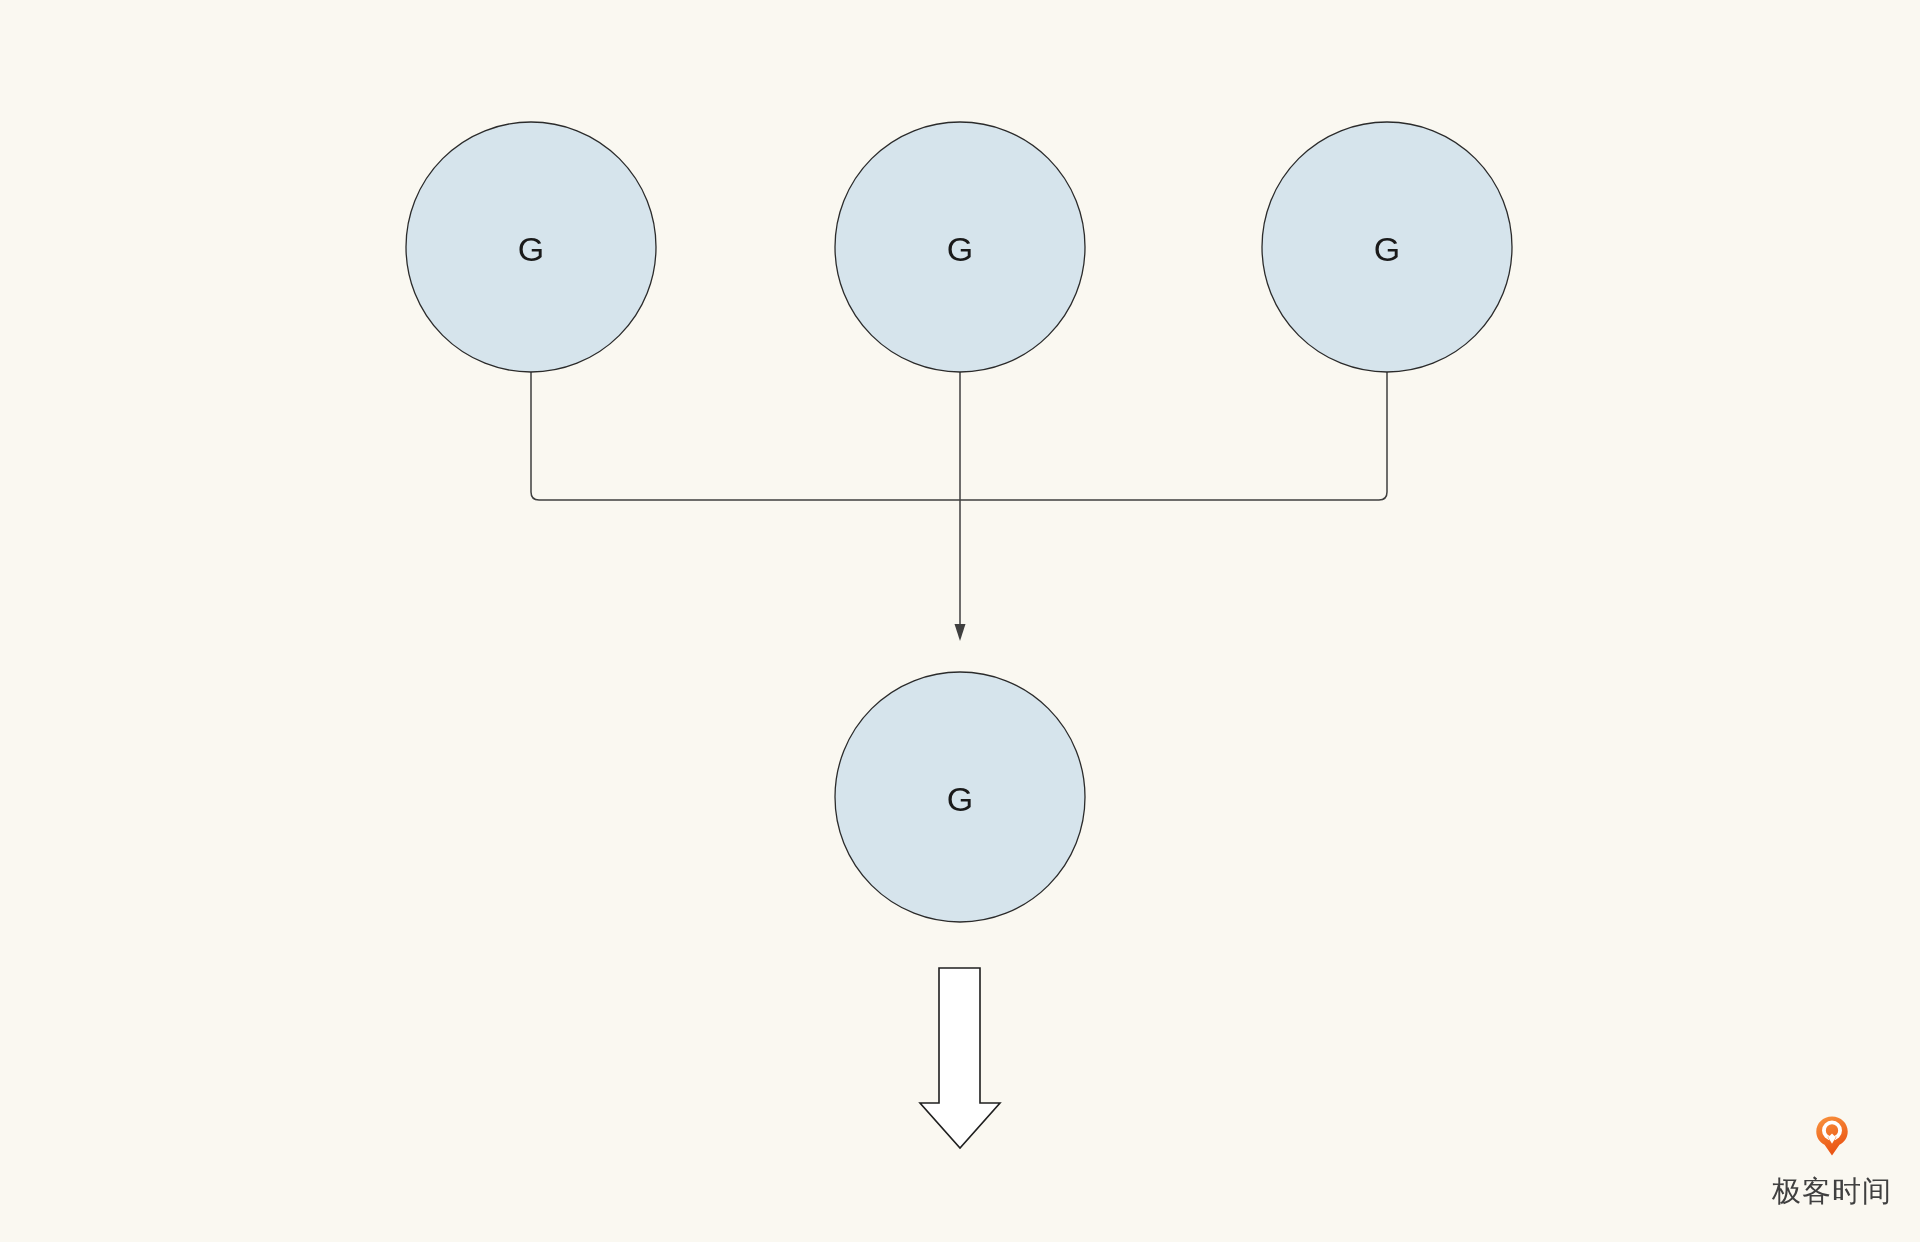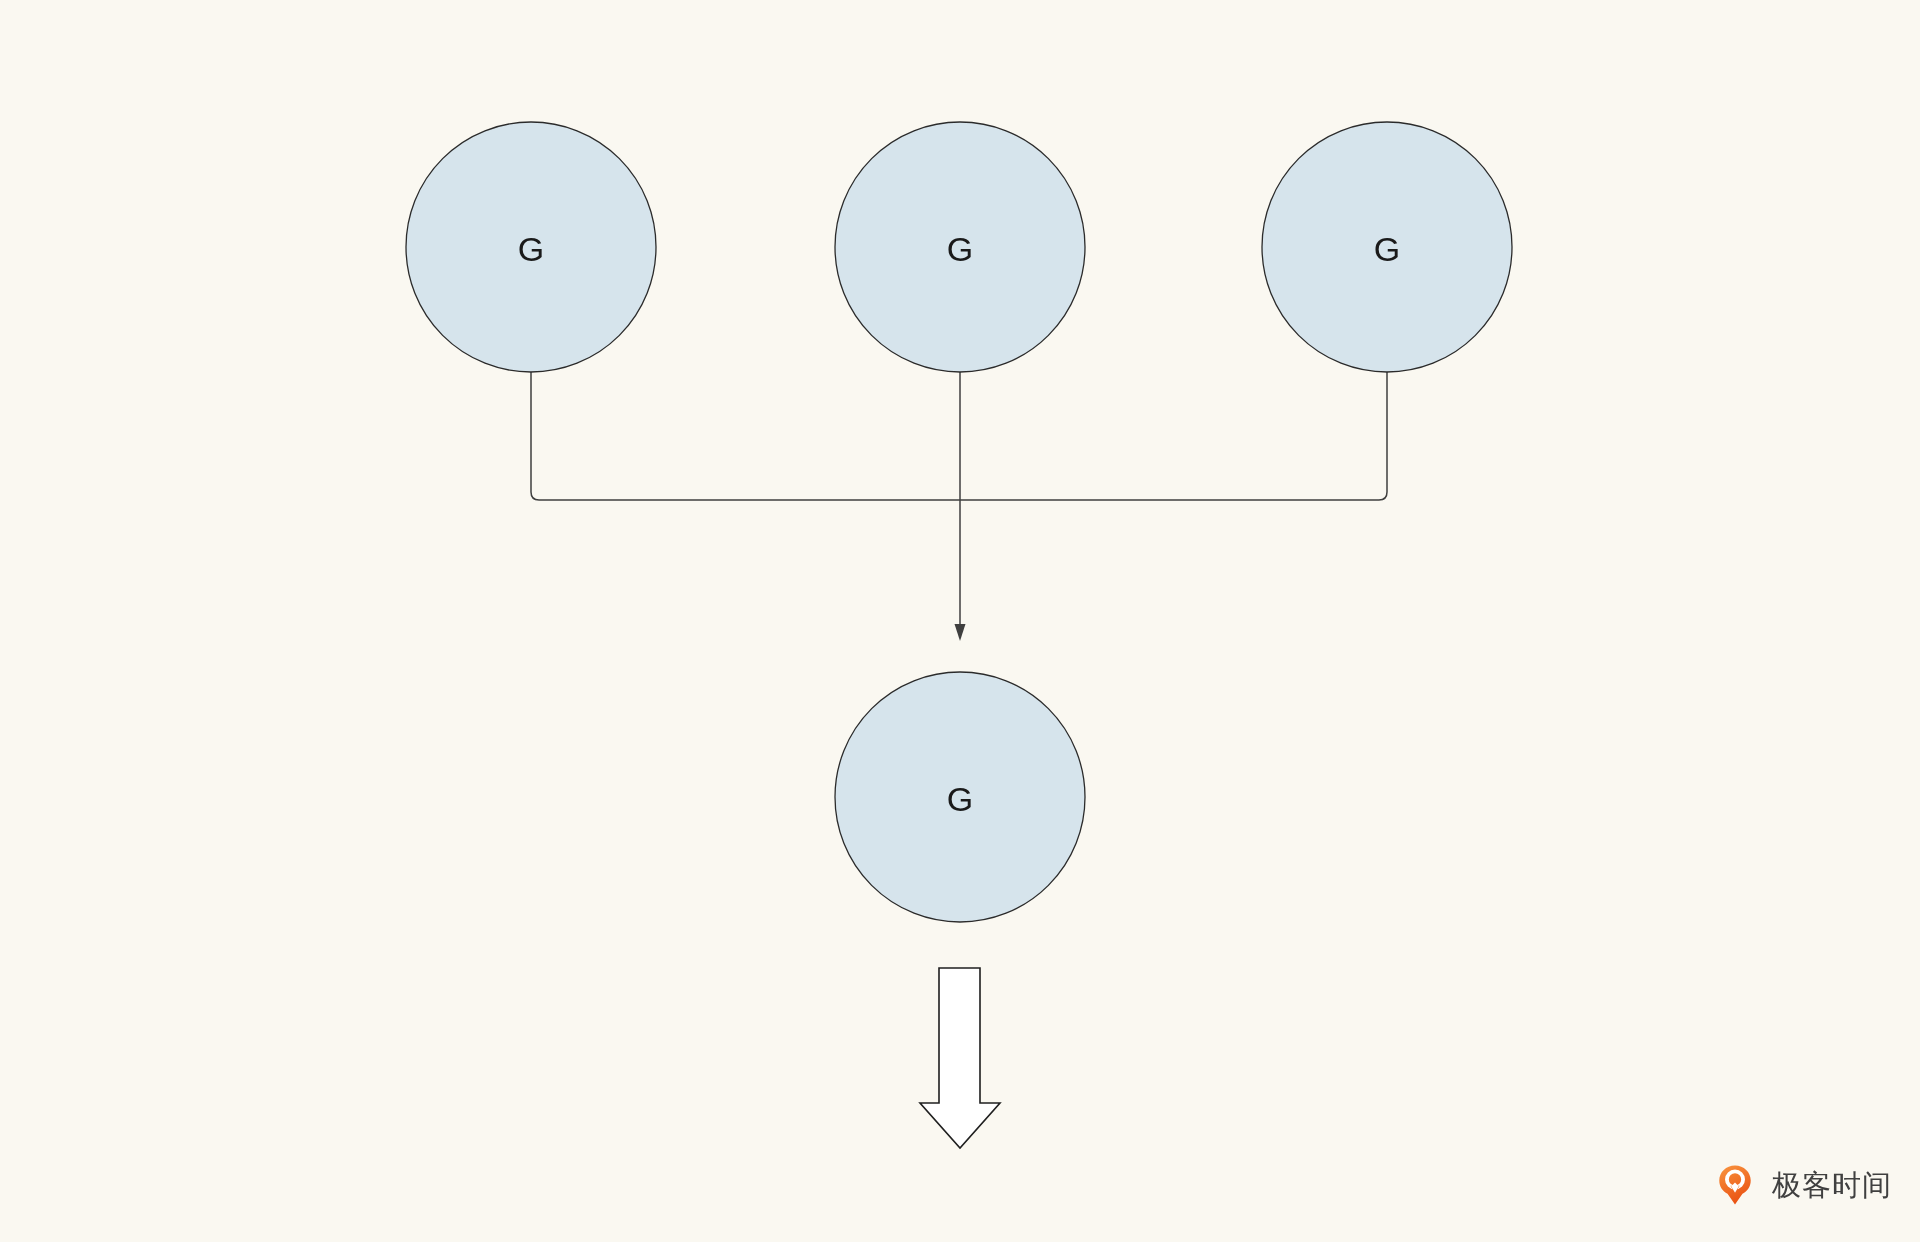--- a/index.html
+++ b/index.html
@@ -47,20 +47,21 @@
     stroke-width: 1.6;
     stroke-linejoin: miter;
   }
   .logo {
     position: absolute;
     right: 28px;
     bottom: 36px;
     display: flex;
     align-items: center;
     gap: 20px;
+    flex-direction: column;
   }
   .logo-text {
     color: var(--logo-text-color, #404040);
     font-size: 29px;
     font-weight: 400;
     letter-spacing: 1px;
     line-height: 1;
     white-space: nowrap;
   }
 </style>

